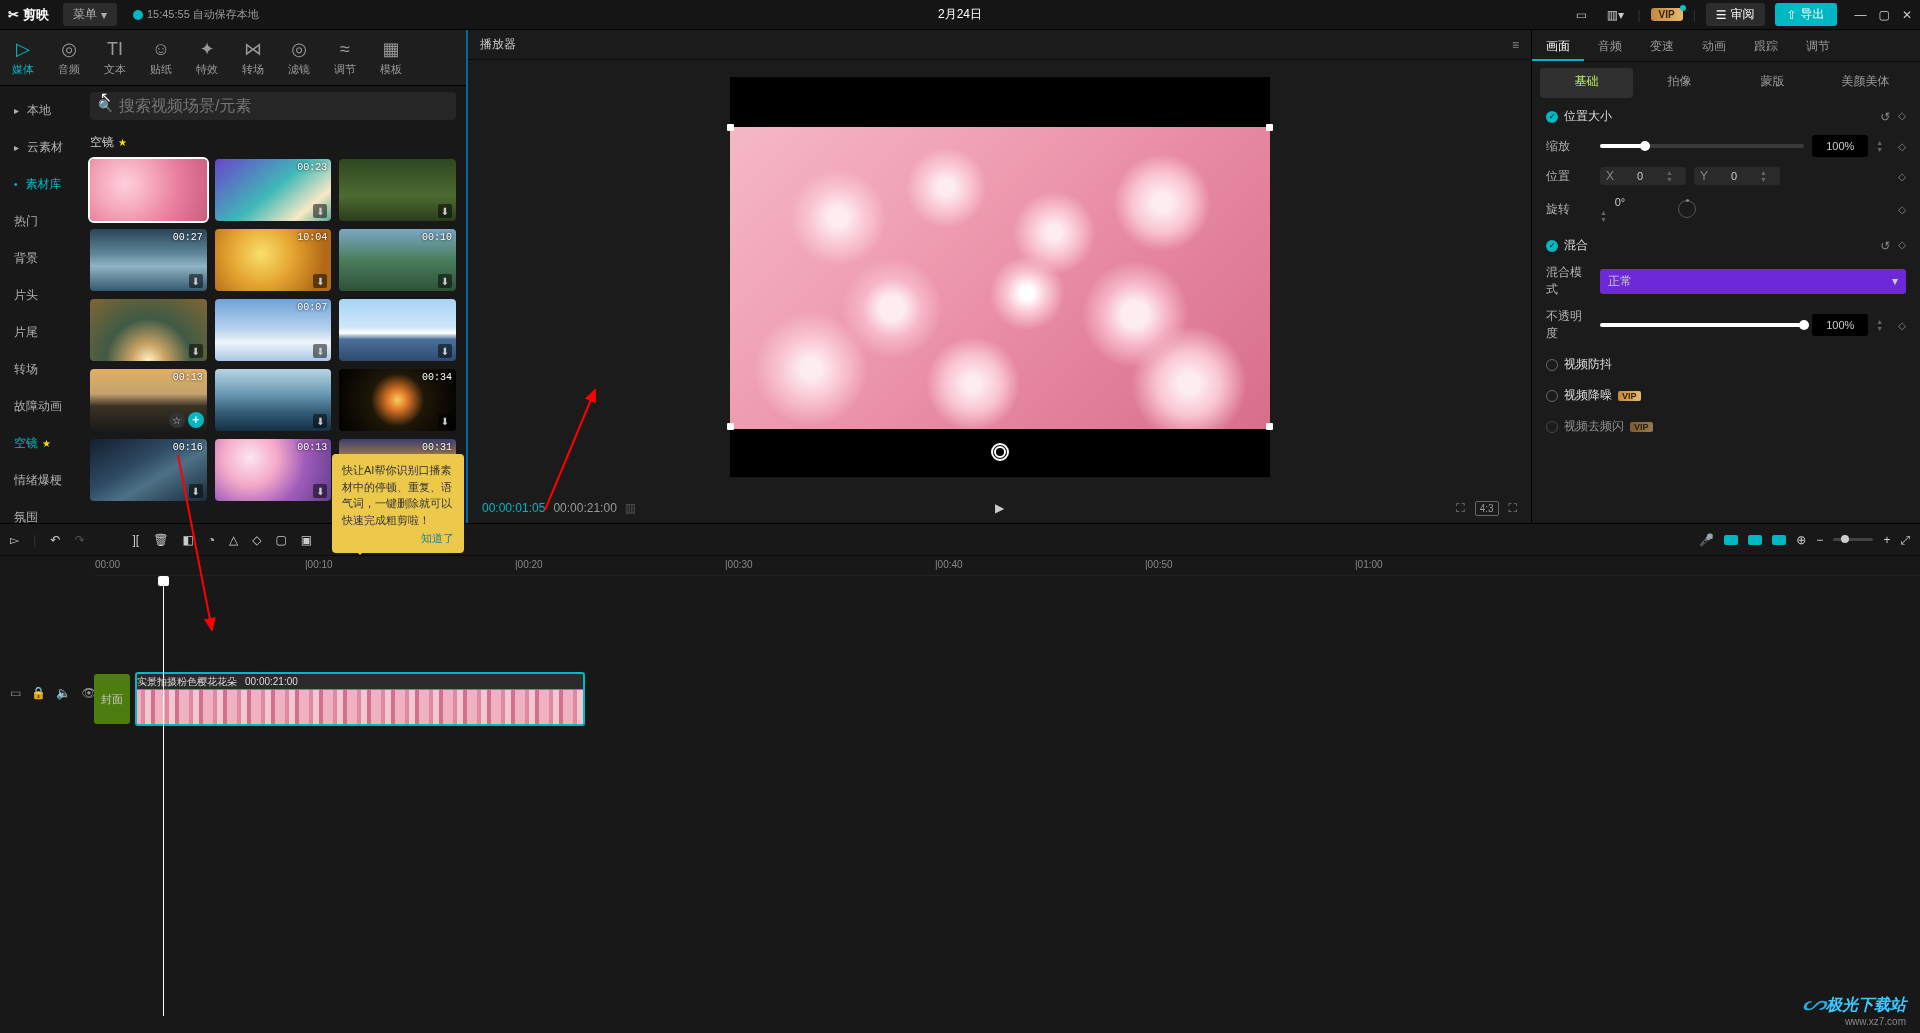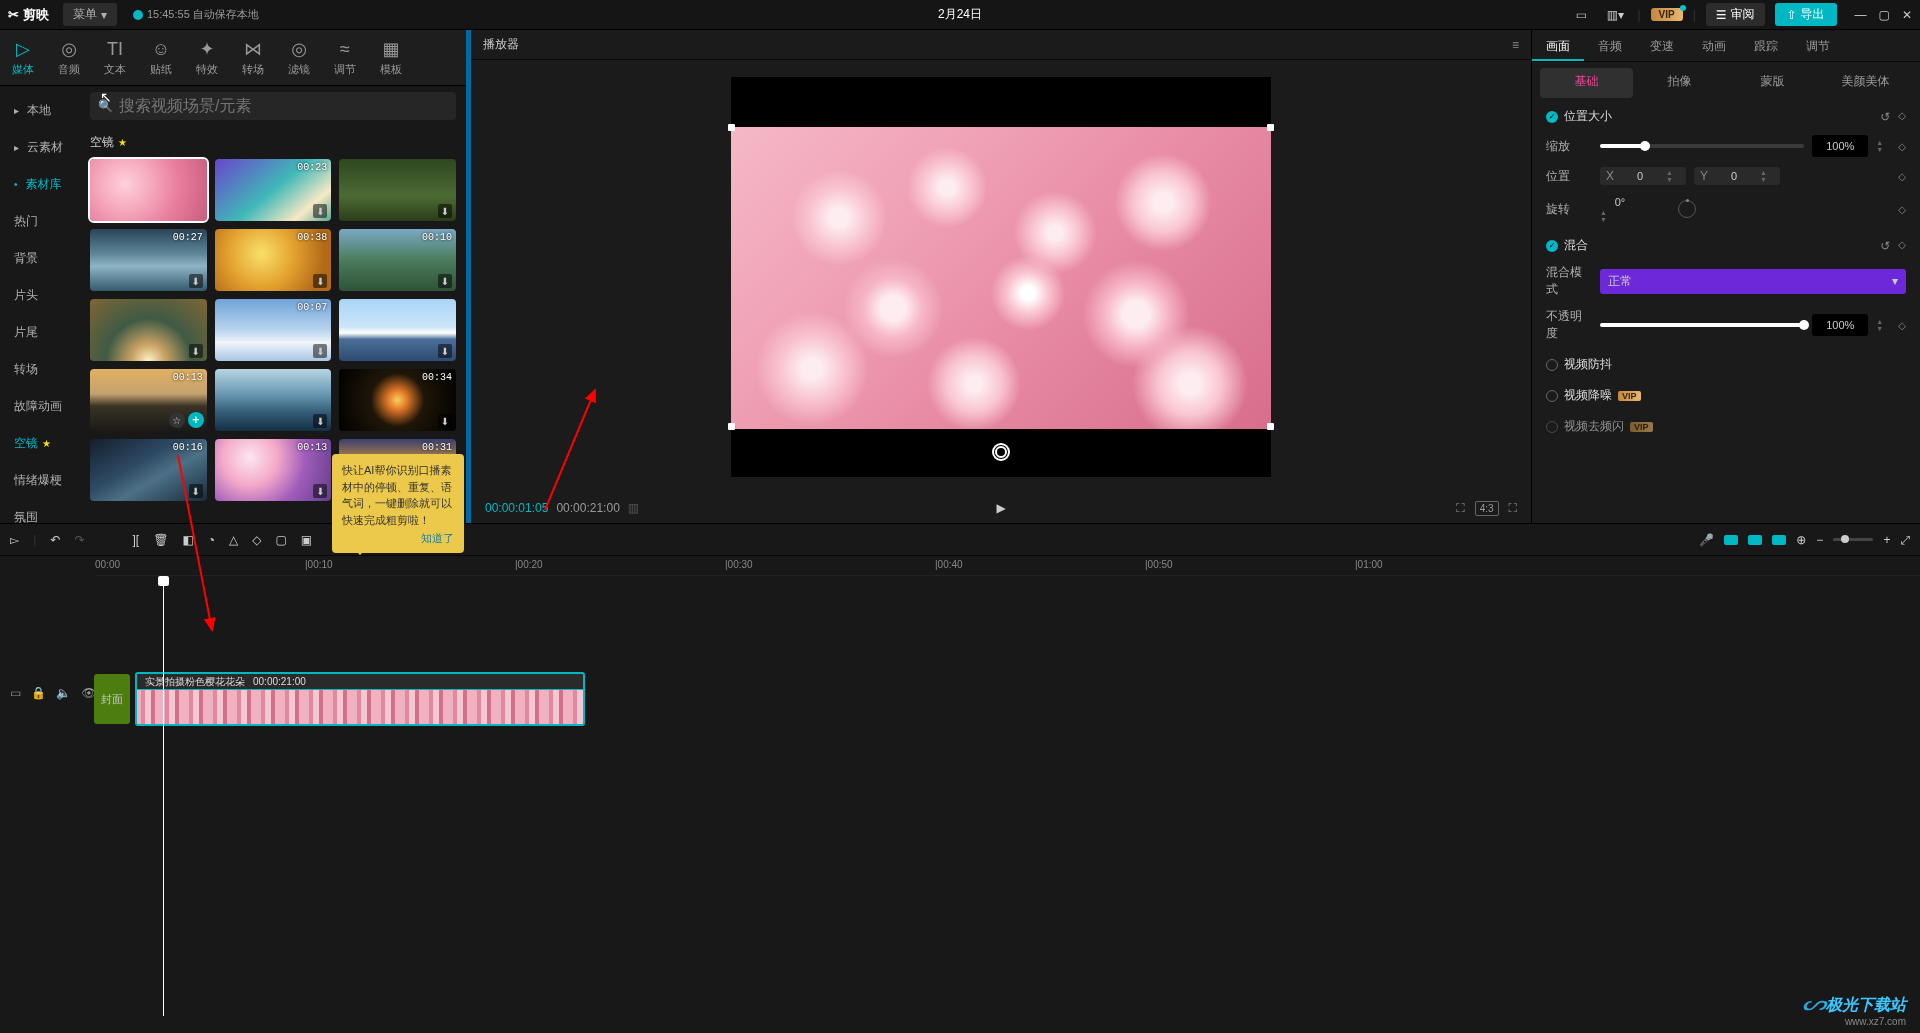--- a/index.html
+++ b/index.html
@@ -65,21 +65,21 @@
 .t-cloud{ background: linear-gradient(180deg,#6fa3d8 0%, #b9d4ee 50%, #f0f5fa 70%, #a8c6e4 100%); }
 .t-fuji { background: linear-gradient(180deg,#a8d4f5 0%, #cce6f9 45%, #ffffff 55%, #4b6f9a 65%, #2e4a70 100%); }
 .t-sunset{ background: linear-gradient(180deg,#e0b060 0%, #c4a26f 40%, #3a3224 60%, #1a1a18 100%); }
 .t-bluemt{ background: linear-gradient(180deg,#b7d5e2 0%, #6a99b3 40%, #345c77 70%, #143044 100%); }
 .t-fire { background: radial-gradient(circle at 50% 50%, #f7d060 0%, #e07628 15%, #1e1608 40%, #000 100%); }
 .t-rain { background: linear-gradient(150deg,#141f2e 0%, #2e4a63 40%, #4c7186 60%, #1a2b3b 100%); }
 .t-petal{ background: radial-gradient(circle at 30% 30%, #fbe6f0 0%, #f4a9c8 30%, #a15cbb 60%, #5e3e8a 100%); }
 .t-dusk { background: linear-gradient(180deg,#3a3f72 0%, #f5a623 50%, #2d2a5c 100%); }
 
 
-.player-panel { flex:1; background:#1b1b1b; border-left:5px solid #0369a1; border-right:1px solid #000; display:flex; flex-direction:column;}
+.player-panel { flex:1; background:#1b1b1b; border-left:2px solid #0369a1; border-right:1px solid #000; display:flex; flex-direction:column;}
 .player-head { height:30px; display:flex; align-items:center; padding:0 12px; color:#ccc; border-bottom:1px solid #0a0a0a;}
 .player-head .sp { margin-left:auto; }
 .preview-wrap { flex:1; display:flex; align-items:center; justify-content:center; background:#1b1b1b; position:relative;}
 .preview { width:540px; height:400px; background:#000; position:relative; overflow:visible;}
 .pv-img { position:absolute; top:50px; left:0; width:540px; height:302px;
   background:
     radial-gradient(circle at 20% 30%, #fdecf0 2%, #f9c5d1 6%, transparent 10%),
     radial-gradient(circle at 40% 20%, #fdecf0 2%, #f9c5d1 6%, transparent 10%),
     radial-gradient(circle at 60% 35%, #fdecf0 2%, #f9c5d1 6%, transparent 11%),
     radial-gradient(circle at 80% 25%, #fdecf0 2%, #f9c5d1 6%, transparent 10%),
@@ -101,21 +101,21 @@
 .pf-right { margin-left:auto; display:flex; gap:10px; align-items:center;}
 .ratio-box { border:1px solid #666; padding:1px 4px; font-size:10px; border-radius:2px;}
 
 
 .props { width:388px; background:#1b1b1b; display:flex; flex-direction:column; overflow:hidden;}
 .prop-tabs { height:32px; display:flex; border-bottom:1px solid #0a0a0a; }
 .prop-tab { padding: 8px 14px; color:#999; cursor:pointer; font-size:12px;}
 .prop-tab.active { color:#fff; border-bottom:2px solid #00b8c4;}
 .subtabs { height:30px; display:flex; margin:6px 8px 0; }
 .subtab { flex:1; text-align:center; padding:5px 0; color:#999; cursor:pointer; border-radius:4px;}
-.subtab.active { background:#303030; color:#ec4899;}
+.subtab.active { background:#303030; color:#bef264;}
 .prop-body { padding: 10px 14px; flex:1; overflow:hidden; position:relative;}
 .sect { margin-bottom: 14px; }
 .sect-head { display:flex; align-items:center; gap:6px; color:#ddd; margin-bottom:10px;}
 .sect-head .chk { width:12px; height:12px; border-radius:50%; background:#00b8c4; display:inline-flex; align-items:center; justify-content:center; color:#000; font-size:8px;}
 .sect-head .chk-off { width:12px; height:12px; border-radius:50%; border:1px solid #666;}
 .sect-icons { margin-left:auto; display:flex; gap:8px; color:#888;}
 .row { display:flex; align-items:center; gap:8px; margin-bottom:10px; color:#b0b0b0;}
 .row .lbl { width:46px; font-size:12px;}
 .slider { flex:1; height:4px; background:#3a3a3a; border-radius:2px; position:relative;}
 .slider .fill { height:100%; background:#fff; border-radius:2px;}
@@ -137,21 +137,21 @@
 .tl-tool { color:#ccc; cursor:pointer; display:flex; align-items:center;}
 .tl-right { margin-left:auto; display:flex; gap:10px; align-items:center;}
 .tl-toggle { width:14px; height:10px; border-radius:2px; }
 .tg-on { background:#00b8c4;}
 .ruler { height:20px; position:relative; margin-left:95px; color:#888; font-size:10px; border-bottom:1px solid #222;}
 .ruler span { position:absolute; top:3px;}
 .tracks { position:relative; height:440px;}
 .track-ctrl { position:absolute; left:10px; top:110px; display:flex; gap:10px; color:#999;}
 .cover-btn { position:absolute; left:94px; top:98px; width:36px; height:50px; background:#4d7c0f; border-radius:3px; display:flex; align-items:center; justify-content:center; color:#ccc; font-size:11px;}
 .clip { position:absolute; left:135px; top:96px; width:450px; height:54px; background:#b07a87; border:2px solid #00b8c4; border-radius:3px; overflow:hidden;}
-.clip-head { height:16px; background:#2a2a2a; display:flex; align-items:center; padding:0 8px; gap:8px; color:#ddd; font-size:10px; border-bottom:1px solid #00b8c4;}
+.clip-head { height:16px; background:#2a2a2a; display:flex; align-items:center; padding:0 0; gap:8px; color:#ddd; font-size:10px; border-bottom:1px solid #00b8c4;}
 .clip-body { height:36px; 
   background: repeating-linear-gradient(90deg,
     #f5b8c6 0, #f5b8c6 4px, #e789a2 4px, #e789a2 8px, #f9d0da 8px, #f9d0da 14px,
     #d76e8c 14px, #d76e8c 18px, #f5b8c6 18px, #f5b8c6 24px);
   opacity:.9;
 }
 .clip::after { content:""; position:absolute; left:0; right:0; bottom:-3px; height:3px; background:#00b8c4;}
 .playhead { position:absolute; left:163px; top:0; bottom:0; width:1px; background:#fff;}
 .playhead::before { content:""; position:absolute; top:0; left:-5px; width:11px; height:10px; background:#fff; border-radius:2px;}
 
@@ -299,21 +299,21 @@
               <span class="dl">⬇</span>
             </div>
           <div class="thumb t-forest">
               <span class="dl">⬇</span>
             </div>
           <div class="thumb t-sea">
               <span class="dur">00:27</span>
               <span class="dl">⬇</span>
             </div>
           <div class="thumb t-autumn">
-              <span class="dur">00:38</span>
+              <span class="dur">10:04</span>
               <span class="dl">⬇</span>
             </div>
           <div class="thumb t-mtn">
               <span class="dur">00:10</span>
               <span class="dl">⬇</span>
             </div>
           <div class="thumb t-rays">
               <span class="dl">⬇</span>
             </div>
           <div class="thumb t-cloud">

